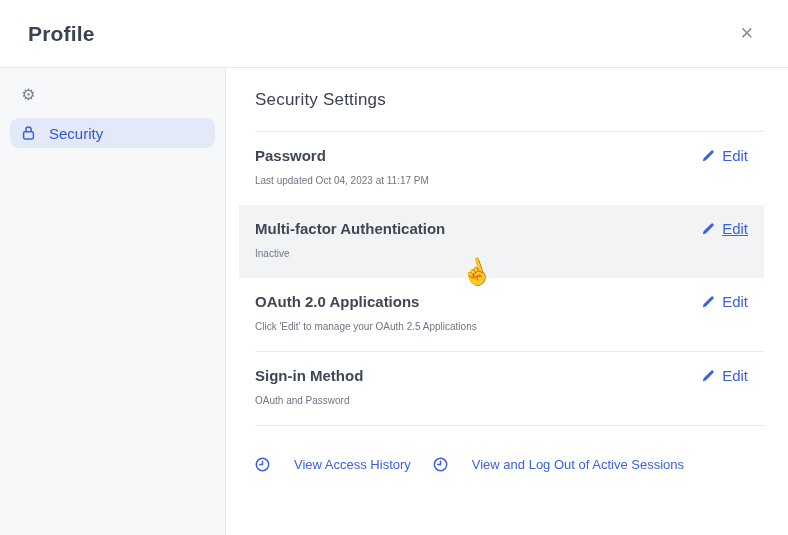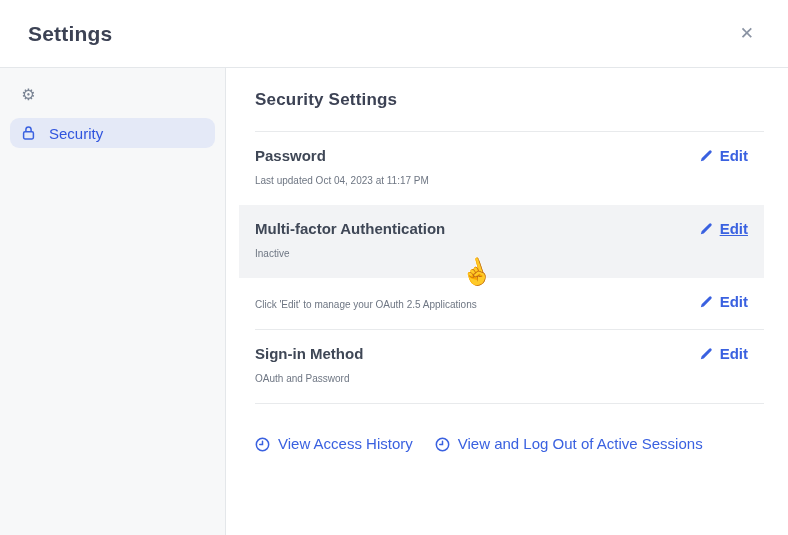--- a/index.html
+++ b/index.html
@@ -35,58 +35,58 @@
     display:flex; align-items:center; gap:12px;
     height:30px; padding:0 10px; margin-bottom:8px;
     border-radius:6px; font-size:15px; color:#5a6474; cursor:pointer;
   }
   .side-item .icn { width:17px; display:flex; justify-content:center; align-items:center; }
   .side-item.selected { background:#e4e9f7; color:#3054de;border-radius:9px; }
   .gear-glyph { font-size:16px; color:#7a8494; line-height:1; }
 
   
   .main { flex:1; padding:22px 24px 0 13px; }
-  .main h2 { font-size:17px; font-weight:700; color:#3c4254; margin-left:16px; margin-bottom:21px; letter-spacing:.2px; }
+  .main h2 { font-size:17px; font-weight:400; color:#3c4254; margin-left:16px; margin-bottom:21px; letter-spacing:.2px; }
 
   .settings-list { width:100%; }
   .sep { height:1px; background:#e8eaec; margin-left:16px; }
   .setting-row {
     display:flex; justify-content:space-between; align-items:flex-start;
     padding:13px 16px;
   }
   .setting-row.hovered { background:#f2f3f5; }
   .setting-row .title { font-size:15px; font-weight:700; color:#3f4756; line-height:22px; }
   .setting-row .subtitle { font-size:10px; color:#6e7683; line-height:22px; margin-top:3px; }
   .edit-link {
     display:flex; align-items:center; gap:7px;
     color:#3a61e0; font-size:15px; line-height:22px;
-    text-decoration:none; cursor:pointer; font-weight:700;
+    text-decoration:none; cursor:pointer; font-weight:400;
   }
   .setting-row.hovered .edit-link .edit-text { text-decoration:underline; }
 
   .footer-links { display:flex; gap:22px; margin:31px 0 0 16px; }
   .foot-link {
-    display:flex; align-items:flex-end; gap:8px;
-    color:#3a61e0; font-size:15px; text-decoration:none; cursor:pointer;
+    display:flex; align-items:flex-end; gap:24px;
+    color:#3a61e0; font-size:13px; text-decoration:none; cursor:pointer;
   }
 
   .cursor-hand {
     position:absolute; left:461px; top:258px; font-size:25px; color:#1f2430;
     transform:rotate(-18deg); pointer-events:none; user-select:none;
     text-shadow:0 0 2px #fff;
   }
   svg { display:block; }
 </style>
 </head>
 <body>
 
 <div class="modal">
 
   <div class="header">
-    <h1>Settings</h1>
+    <h1>Profile</h1>
     <button class="close-btn">✕</button>
   </div>
 
   <div class="body-row">
 
     <div class="sidebar">
       <div class="side-item">
         <span class="icn gear-glyph">⚙</span>
       </div>
       <div class="side-item selected">
@@ -127,20 +127,21 @@
           <a class="edit-link">
             <svg width="14" height="14" viewBox="0 0 16 16">
                 <path d="M11.7 1.9a1.7 1.7 0 0 1 2.4 2.4l-8.7 8.7-3.3.9.9-3.3z" fill="#3a61e0"></path>
               </svg>
             <span class="edit-text">Edit</span>
           </a>
         </div>
 
         <div class="setting-row">
           <div>
+            <div class="title">OAuth 2.0 Applications</div>
             <div class="subtitle">Click 'Edit' to manage your OAuth 2.5 Applications</div>
           </div>
           <a class="edit-link">
             <svg width="14" height="14" viewBox="0 0 16 16">
                 <path d="M11.7 1.9a1.7 1.7 0 0 1 2.4 2.4l-8.7 8.7-3.3.9.9-3.3z" fill="#3a61e0"></path>
               </svg>
             <span class="edit-text">Edit</span>
           </a>
         </div>
 

